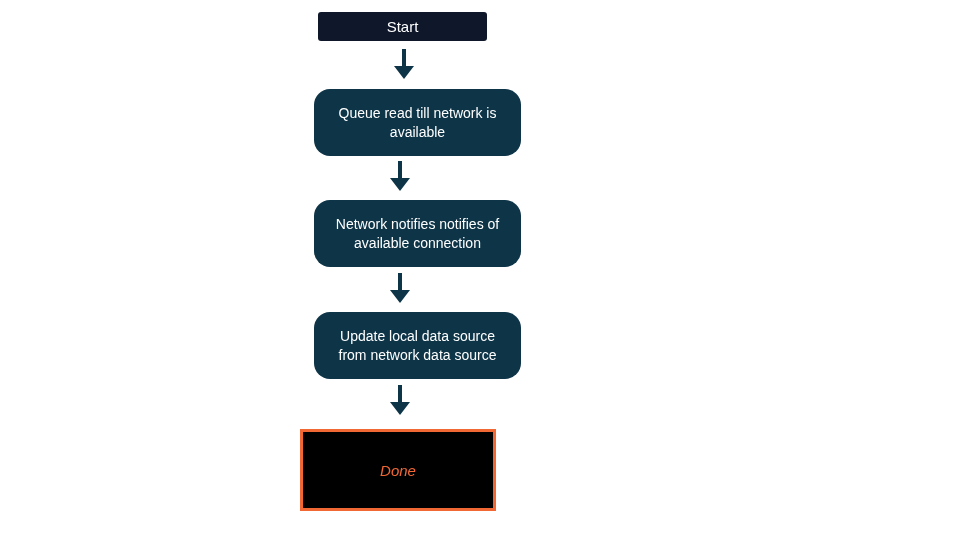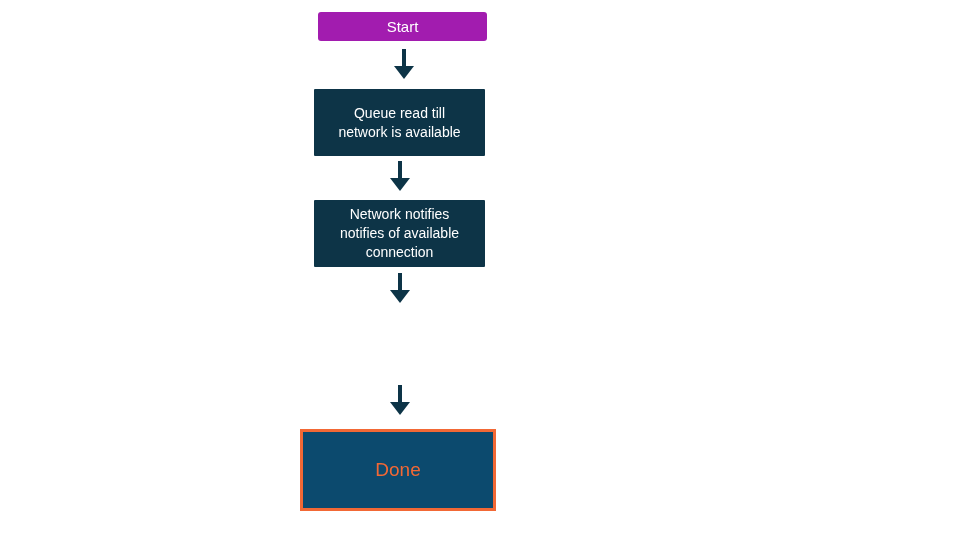--- a/index.html
+++ b/index.html
@@ -7,36 +7,36 @@
     width:960px;height:540px;background:#ffffff;overflow:hidden;
     font-family:"Liberation Sans", sans-serif;
   }
   .canvas{position:relative;width:960px;height:540px;background:#ffffff;}
   .node{
     position:absolute;display:flex;align-items:center;justify-content:center;
     text-align:center;box-sizing:border-box;
   }
   .node-start{
     left:318px;top:12px;width:169px;height:29px;
-    background:#a21caf;border-radius:3px;
+    background:#0f172a;border-radius:3px;
     color:#ffffff;font-size:15px;
   }
   .node-process{
-    left:314px;top:0;width:171px;height:67px;
-    background:#0d3447;border-radius:1px;
+    left:314px;top:0;width:207px;height:67px;
+    background:#0d3447;border-radius:16px;
     color:#ffffff;font-size:14px;line-height:19px;
     padding:6px 16px;
   }
   .node-process.p1{top:89px;}
   .node-process.p2{top:200px;}
   .node-process.p3{top:312px;}
   .node-done{
     left:300px;top:429px;width:196px;height:82px;
-    background:#0c4a6e;border:3px solid #f26835;
-    color:#f26835;font-size:19px;border-radius:0;
+    background:#000000;border:3px solid #f26835;
+    color:#f26835;font-size:15px;border-radius:0;font-style:italic;
   }
   .arrow{
     position:absolute;width:20px;display:flex;flex-direction:column;align-items:center;
   }
   .arrow .stem{width:4px;flex:1;background:#0d3447;}
   .arrow .head{
     width:0;height:0;
     border-left:10px solid transparent;
     border-right:10px solid transparent;
     border-top:13px solid #0d3447;
@@ -71,20 +71,23 @@
 
   <div class="node node-process p2">
     <span>Network notifies notifies of available connection</span>
   </div>
 
   <div class="arrow a3">
     <div class="stem"></div>
     <div class="head"></div>
   </div>
 
+  <div class="node node-process p3">
+    <span>Update local data source from network data source</span>
+  </div>
 
   <div class="arrow a4">
     <div class="stem"></div>
     <div class="head"></div>
   </div>
 
   <div class="node node-done">
     <span>Done</span>
   </div>
 

